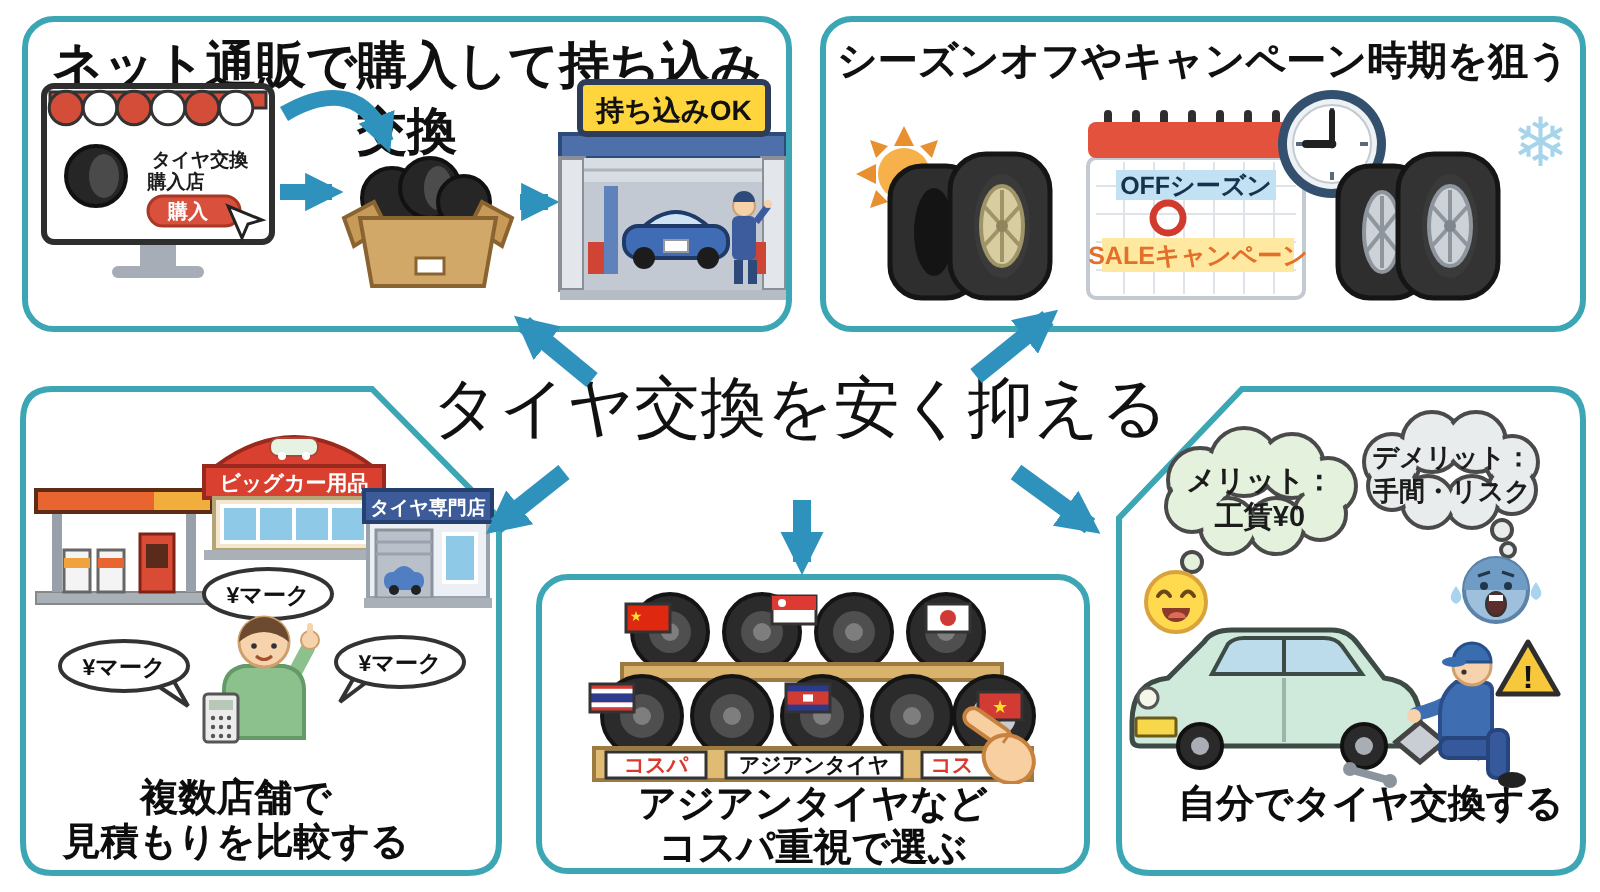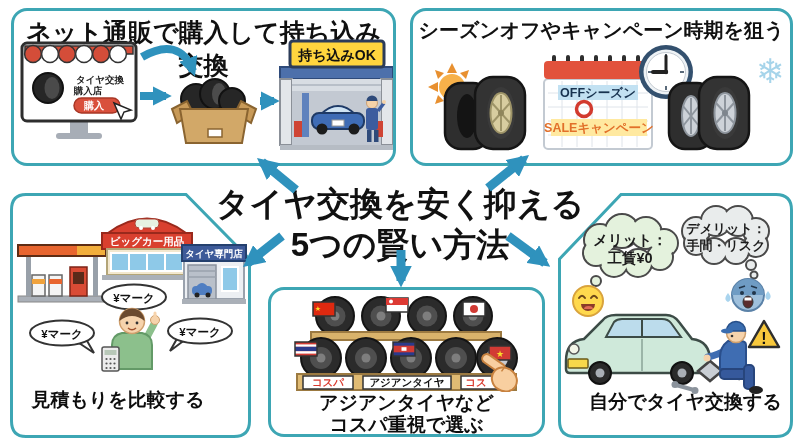--- a/index.html
+++ b/index.html
@@ -3,21 +3,21 @@
 <meta charset="utf-8">
 <style>
   html,body{margin:0;padding:0;background:#fff;}
   body{font-family:"Liberation Sans",sans-serif;}
   .stage{position:relative;width:800px;height:446px;background:#fff;overflow:hidden;}
   .panel{position:absolute;background:#fff;border:3px solid #3da6b4;border-radius:16px;box-sizing:border-box;}
   .panel-svg-wrap{position:absolute;}
   .panel-svg-wrap>svg.outline{position:absolute;left:0;top:0;}
   .ptitle{position:absolute;left:0;right:0;text-align:center;font-weight:800;color:#101010;}
   .caption{position:absolute;left:0;right:0;text-align:center;font-weight:800;color:#0d0d0d;font-size:19px;line-height:22px;}
-  .center-title{position:absolute;left:200px;top:183px;width:400px;text-align:center;font-weight:700;color:#111;font-size:33px;line-height:41px;}
+  .center-title{position:absolute;left:200px;top:183px;width:400px;text-align:center;font-weight:400;color:#111;font-size:33px;line-height:41px;}
   svg{position:absolute;display:block;}
   svg text{font-family:"Liberation Sans",sans-serif;}
   .overlay{pointer-events:none;}
 </style>
 </head>
 <body>
 
 <div class="stage">
 
   <svg class="overlay" width="800" height="446" viewBox="0 0 800 446" style="left:0;top:0;z-index:5;">
@@ -28,21 +28,20 @@
     </defs>
     <line x1="296" y1="190" x2="262" y2="162" stroke="#2f92bd" stroke-width="9" marker-end="url(#ah)"></line>
     <line x1="488" y1="188" x2="524" y2="159" stroke="#2f92bd" stroke-width="9" marker-end="url(#ah)"></line>
     <line x1="282" y1="236" x2="248" y2="263" stroke="#2f92bd" stroke-width="9" marker-end="url(#ah)"></line>
     <line x1="401" y1="250" x2="401" y2="281" stroke="#2f92bd" stroke-width="9" marker-end="url(#ah)"></line>
     <line x1="508" y1="236" x2="545" y2="263" stroke="#2f92bd" stroke-width="9" marker-end="url(#ah)"></line>
   </svg>
 
   <div class="center-title">
     <div>タイヤ交換を安く抑える</div>
-    <div>5つの賢い方法</div>
   </div>
 
   <section class="panel" style="left:11px;top:8px;width:385px;height:158px;">
     <div class="ptitle" style="top:5px;font-size:25px;">ネット通販で購入して持ち込み交換</div>
     <svg width="379" height="124" viewBox="0 0 379 124" style="left:0;top:28px;">
       <defs>
         <marker id="ahp" viewBox="0 0 10 10" refX="7" refY="5" markerWidth="2.4" markerHeight="2.4" orient="auto">
           <path d="M0,0 L10,5 L0,10 Z" fill="#2f92bd"></path>
         </marker>
       </defs>
@@ -310,20 +309,21 @@
               <circle cx="8.5" cy="52.5" r="1.1"></circle>
               <circle cx="12.5" cy="52.5" r="1.1"></circle>
             <circle cx="4.5" cy="57" r="1.1"></circle>
               <circle cx="8.5" cy="57" r="1.1"></circle>
               <circle cx="12.5" cy="57" r="1.1"></circle>
           </g>
         </g>
       </g>
     </svg>
     <div class="caption" style="top:196px;">
+      <div>複数店舗で</div>
       <div>見積もりを比較する</div>
     </div>
   </div>
 
   <section class="panel" style="left:268px;top:287px;width:277px;height:150px;">
     <svg width="271" height="98" viewBox="0 0 271 98" style="left:0;top:4px;">
 
       <g>
         <g transform="translate(64,22)">
             <circle r="19" fill="#2b2b2b" stroke="#141414" stroke-width="2"></circle>

